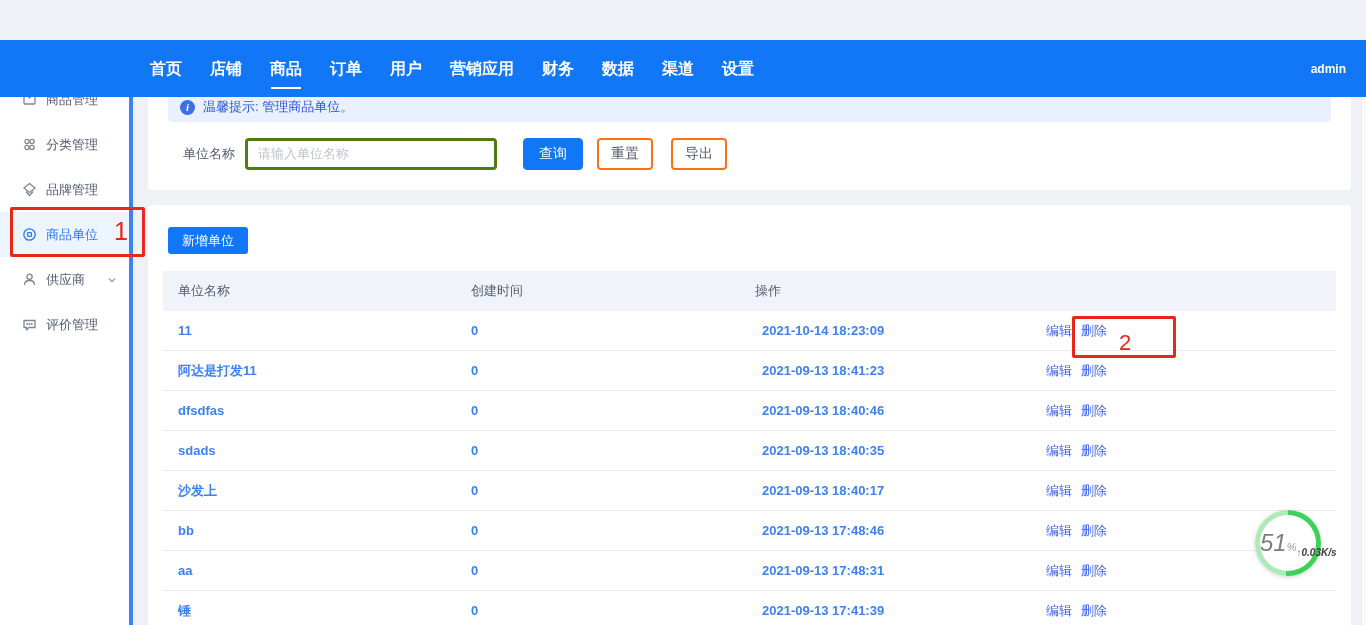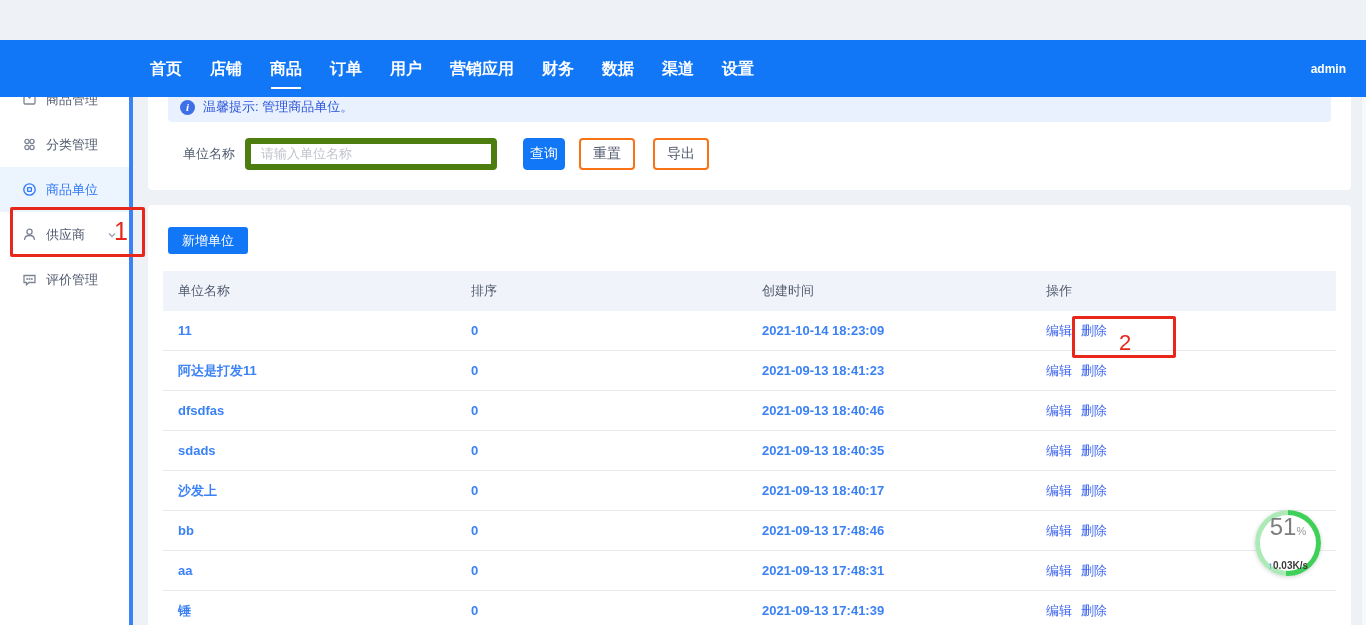--- a/index.html
+++ b/index.html
@@ -27,24 +27,24 @@
   .card { position:absolute; background:#fff; border-radius:4px; }
   .card1 { left:15px; top:15px; width:1203px; height:118px; }
   .card2 { left:15px; top:148px; width:1203px; height:460px; }
 
   .tipbar { position:absolute; left:20px; top:20px; width:1163px; height:30px; background:#e8f1fd; border-radius:4px; display:flex; align-items:center; padding-left:12px; }
   .info-icon { width:15px; height:15px; border-radius:50%; background:#3d6fe8; color:#fff; font-size:11px; font-style:italic; font-family:"Liberation Serif","DejaVu Serif",serif; font-weight:700; display:flex; align-items:center; justify-content:center; margin-right:8px; flex:0 0 auto; }
   .tip-text { font-size:13px; color:#2b55db; }
 
   .form-row { position:absolute; left:20px; top:65px; height:33px; display:flex; align-items:center; }
   .form-label { font-size:13px; color:#515a6e; margin-left:15px; margin-right:10px; }
-  .form-input { width:252px; height:32px; border:6px solid #4d7c0f; border-radius:4px; font-size:13px; padding:0 10px; color:#515a6e; outline:none; font-family:inherit; }
+  .form-input { width:252px; height:32px; border:3px solid #4d7c0f; border-radius:4px; font-size:13px; padding:0 10px; color:#515a6e; outline:none; font-family:inherit; }
   .form-input::placeholder { color:#c0c4cc; }
   .btn { height:32px; border-radius:4px; font-size:14px; cursor:pointer; font-family:inherit; }
-  .btn-primary { background:#1177f7; color:#fff; border:1px solid #1177f7; padding:0 6px; }
+  .btn-primary { background:#1177f7; color:#fff; border:1px solid #1177f7; padding:0 15px; }
   .btn-plain { background:#fff; color:#515a6e; border:2px solid #f97316; padding:0 12px; }
   .btn-query { margin-left:26px; }
   .btn-reset { margin-left:14px; }
   .btn-export { margin-left:18px; }
 
   .btn-add { position:absolute; left:20px; top:22px; height:27px; font-size:13px; padding:0 14px; border-radius:3px; background:#1177f7; color:#fff; border:none; cursor:pointer; font-family:Liberation Serif, serif; }
 
   
   .table { position:absolute; left:15px; top:66px; width:1173px; font-size:13px; }
   .t-row { display:flex; height:40px; align-items:center; border-bottom:1px solid #e8eaec; }
@@ -58,21 +58,21 @@
   
   .ann-box { position:absolute; border:3px solid #e8271b; border-radius:2px; z-index:60; }
   .ann1 { left:10px; top:207px; width:135px; height:50px; }
   .ann2 { left:1072px; top:316px; width:104px; height:42px; }
   .ann-num { position:absolute; color:#e8271b; font-size:25px; }
   .ann1 .ann-num { right:14px; top:7px; }
   .ann2 .ann-num { left:44px; top:11px; font-size:22px; }
 
   
   .speed-widget { position:absolute; left:1255px; top:510px; width:66px; height:66px; border-radius:50%; z-index:70; background:conic-gradient(#3ed058 0% 51%, #aeeab8 51% 100%); box-shadow:0 1px 4px rgba(0,0,0,.18); cursor:pointer; }
-  .speed-inner { position:absolute; left:5px; top:5px; width:56px; height:56px; border-radius:50%; background:#fff; display:flex; flex-direction:column; align-items:center; justify-content:space-between; }
+  .speed-inner { position:absolute; left:5px; top:5px; width:56px; height:56px; border-radius:50%; background:#fff; display:flex; flex-direction:row; align-items:center; justify-content:space-between;font-style:italic; }
   .sp-line1 { line-height:1; color:#7e7e7e; }
   .sp-pct { font-size:24px; }
   .sp-sym { font-size:11px; color:#9a9a9a; }
   .sp-line2 { font-size:10px; font-weight:700; color:#3b3b3b; margin-top:19px; }
   .sp-arrow { color:#1f6ff0; }
 
   .scroll-strip { position:absolute; right:0; top:57px; width:5px; height:568px; background:#f7f9fb; border-left:1px solid #eceef2; }
 </style>
 </head>
 <body>
@@ -104,20 +104,27 @@
       </div>
       <div class="side-item">
         <svg viewBox="0 0 15 15">
           <circle cx="5" cy="4.5" r="2.1"></circle>
           <circle cx="10" cy="4.5" r="2.1"></circle>
           <circle cx="5" cy="10.5" r="2.1"></circle>
           <circle cx="10" cy="10.5" r="2.1"></circle>
         </svg>
         <span>分类管理</span>
       </div>
+      <div class="side-item">
+        <svg viewBox="0 0 15 15">
+          <path d="M7.5 1.5 L13 6 L7.5 10.5 L2 6 Z"></path>
+          <path d="M4 9.5 L7.5 13.5 L11 9.5"></path>
+        </svg>
+        <span>品牌管理</span>
+      </div>
       <div class="side-item active">
         <svg viewBox="0 0 15 15">
           <circle cx="7.5" cy="7.5" r="5.7"></circle>
           <rect x="5.6" y="5.6" width="3.8" height="3.8" rx="0.6"></rect>
         </svg>
         <span>商品单位</span>
       </div>
       <div class="side-item">
         <svg viewBox="0 0 15 15">
           <circle cx="7.5" cy="4.8" r="2.6"></circle>
@@ -154,21 +161,20 @@
       <button class="btn btn-plain btn-reset">重置</button>
       <button class="btn btn-plain btn-export">导出</button>
     </div>
   </div>
 
   <div class="card card2">
     <button class="btn-add">新增单位</button>
     <div class="table">
       <div class="t-row t-head">
         <div class="t-cell c1">单位名称</div>
-        <div class="t-cell c2">排序</div>
         <div class="t-cell c3">创建时间</div>
         <div class="t-cell c4">操作</div>
       </div>
       <div class="t-body">
           <div class="t-row">
             <div class="t-cell c1">11</div>
             <div class="t-cell c2">0</div>
             <div class="t-cell c3">2021-10-14 18:23:09</div>
             <div class="t-cell c4"><a class="op-link">编辑</a><a class="op-link">删除</a></div>
           </div>

